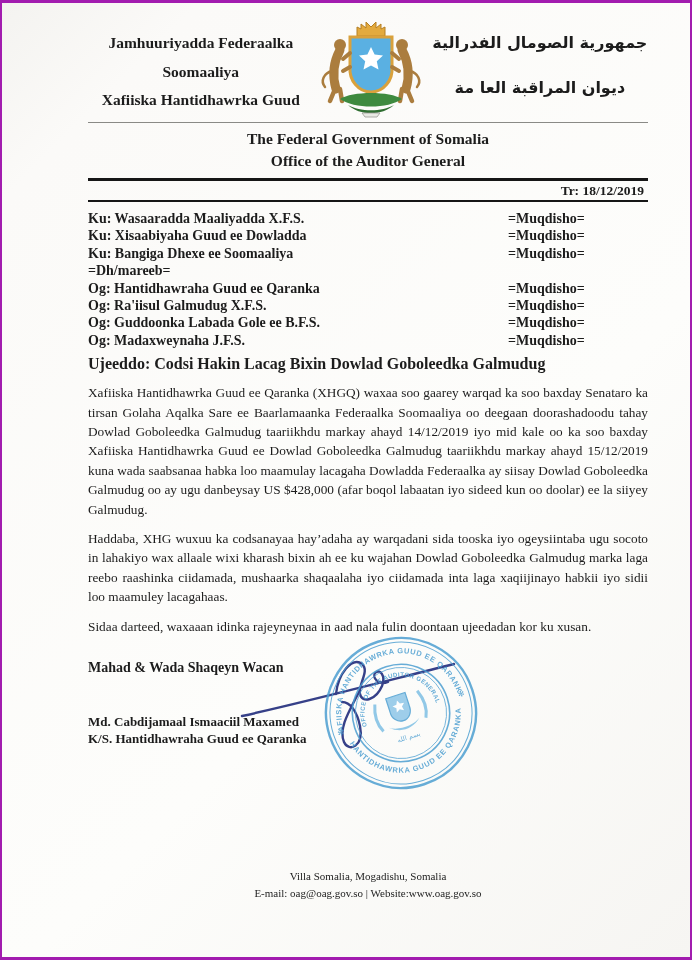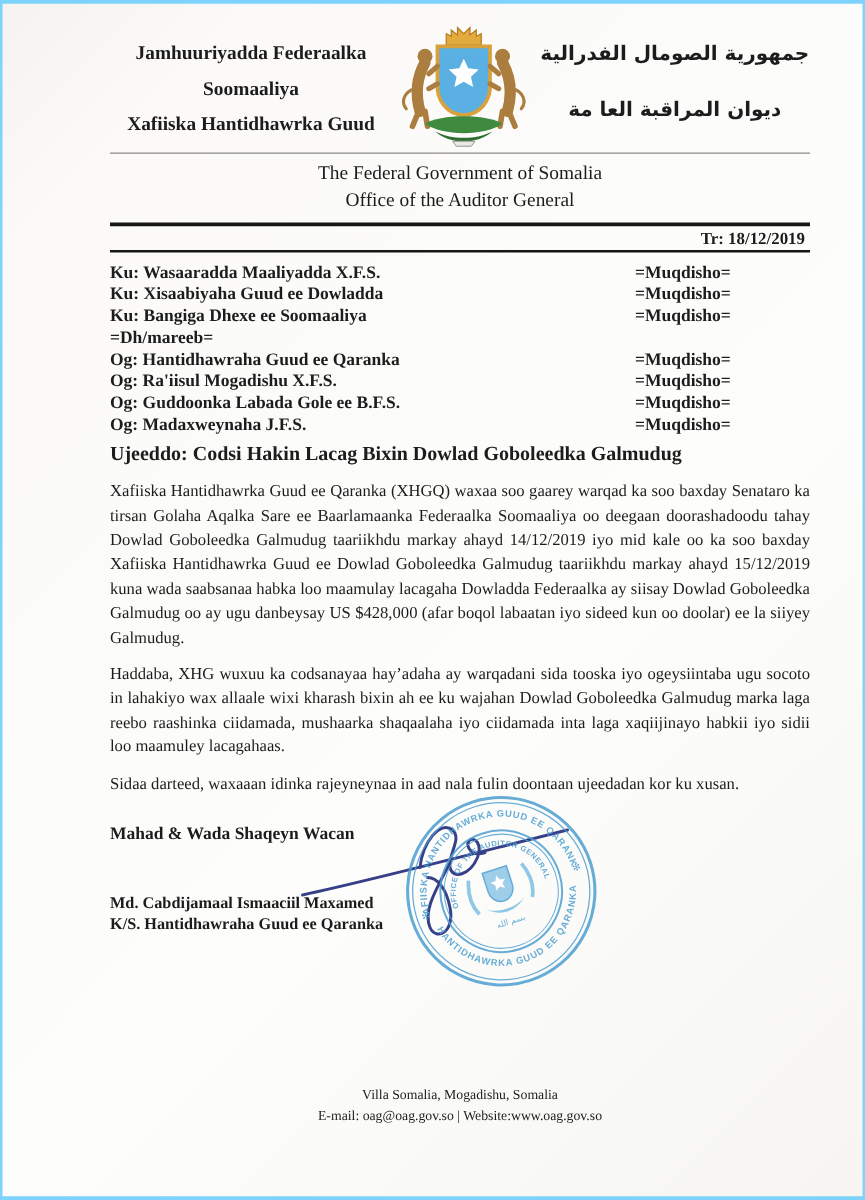--- a/index.html
+++ b/index.html
@@ -1,32 +1,32 @@
 <!DOCTYPE html>
 <html><head>
 <meta charset="utf-8">
 <style>
   * { margin:0; padding:0; box-sizing:border-box; }
   html,body { width:692px; height:960px; }
   body { background:#c9c8c5; font-family:"Liberation Serif", serif; color:#1c1c1c; }
-  .frame { width:692px; height:960px; padding:3px 2px; background:#7dd3fc; }
+  .frame { width:692px; height:960px; padding:3px 2px; background:#a21caf; }
   .page {
     position:relative; width:100%; height:100%;
     background:linear-gradient(135deg,#f4f3f0 0%, #fbfaf8 12%, #fdfdfb 60%, #f6f5f2 100%);
     padding:16px 42px 0 86px; overflow:hidden;
   }
   
   .hdr { display:flex; justify-content:space-between; align-items:flex-start; }
   .org { width:245px; text-align:center; font-weight:700; font-size:15.5px; line-height:1.85; padding-top:10px; }
   .emblem { width:122px; height:100px; flex:0 0 auto; margin-left:-4px; }
   .arabic { width:235px; text-align:center; font-family:"DejaVu Sans", sans-serif; font-weight:700; font-size:16px; padding-top:14px; direction:rtl; }
   .arabic .ar2 { margin-top:26px; }
   .hdr-rule { border-top:1px solid #8a8a86; margin-top:3px; }
   
-  .title { text-align:center; font-weight:400; font-size:15.5px; line-height:1.45; margin-top:5px; }
+  .title { text-align:center; font-weight:700; font-size:15.5px; line-height:1.45; margin-top:5px; }
   
   .refband { margin-top:5px; border-top:3px solid #161616; }
   .ref-row1 { font-weight:700; font-size:13.5px; padding:3px 0 2px 2px; border-bottom:2.5px solid #161616; }
   .ref-row2 { font-weight:700; font-size:13.5px; text-align:right; padding:2px 4px 1px 0; border-bottom:2px solid #161616; }
   
   .recips { margin-top:8px; }
   .r-row { display:flex; justify-content:space-between; font-weight:700; font-size:14px; line-height:17.4px; }
   .r-loc { width:140px; text-align:left; }
   
   .subject { font-weight:700; font-size:16px; margin-top:6px; }
@@ -115,21 +115,21 @@
       <span class="r-loc">=Muqdisho=</span>
     </div>
     <div class="r-row">
       <span class="r-loc">=Dh/mareeb=</span>
     </div>
     <div class="r-row">
       <span class="r-label">Og: Hantidhawraha Guud ee Qaranka</span>
       <span class="r-loc">=Muqdisho=</span>
     </div>
     <div class="r-row">
-      <span class="r-label">Og: Ra'iisul Mogadishu X.F.S.</span>
+      <span class="r-label">Og: Ra'iisul Galmudug X.F.S.</span>
       <span class="r-loc">=Muqdisho=</span>
     </div>
     <div class="r-row">
       <span class="r-label">Og: Guddoonka  Labada Gole ee B.F.S.</span>
       <span class="r-loc">=Muqdisho=</span>
     </div>
     <div class="r-row">
       <span class="r-label">Og: Madaxweynaha J.F.S.</span>
       <span class="r-loc">=Muqdisho=</span>
     </div>

